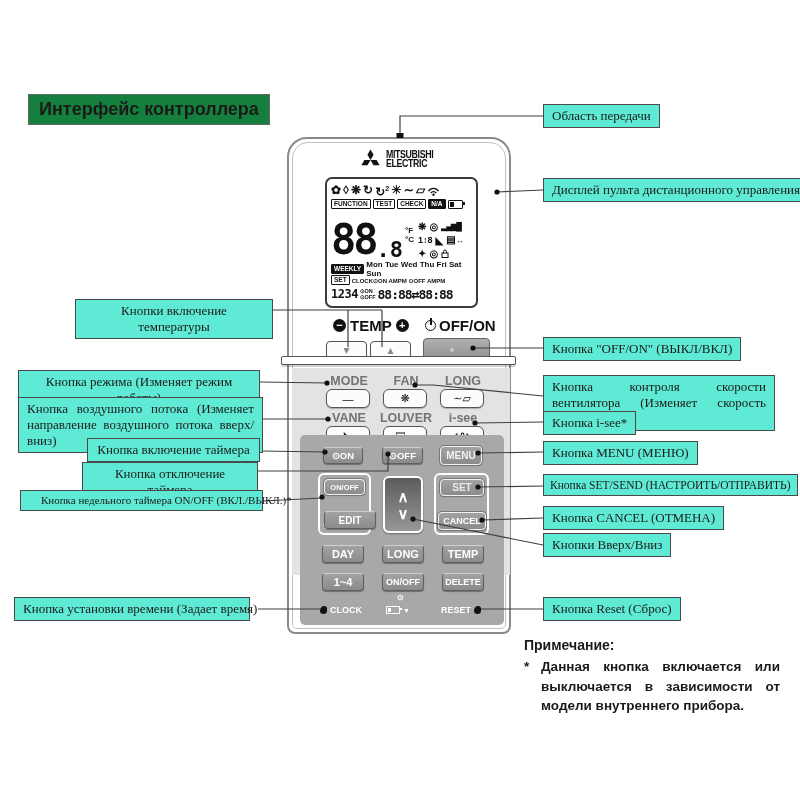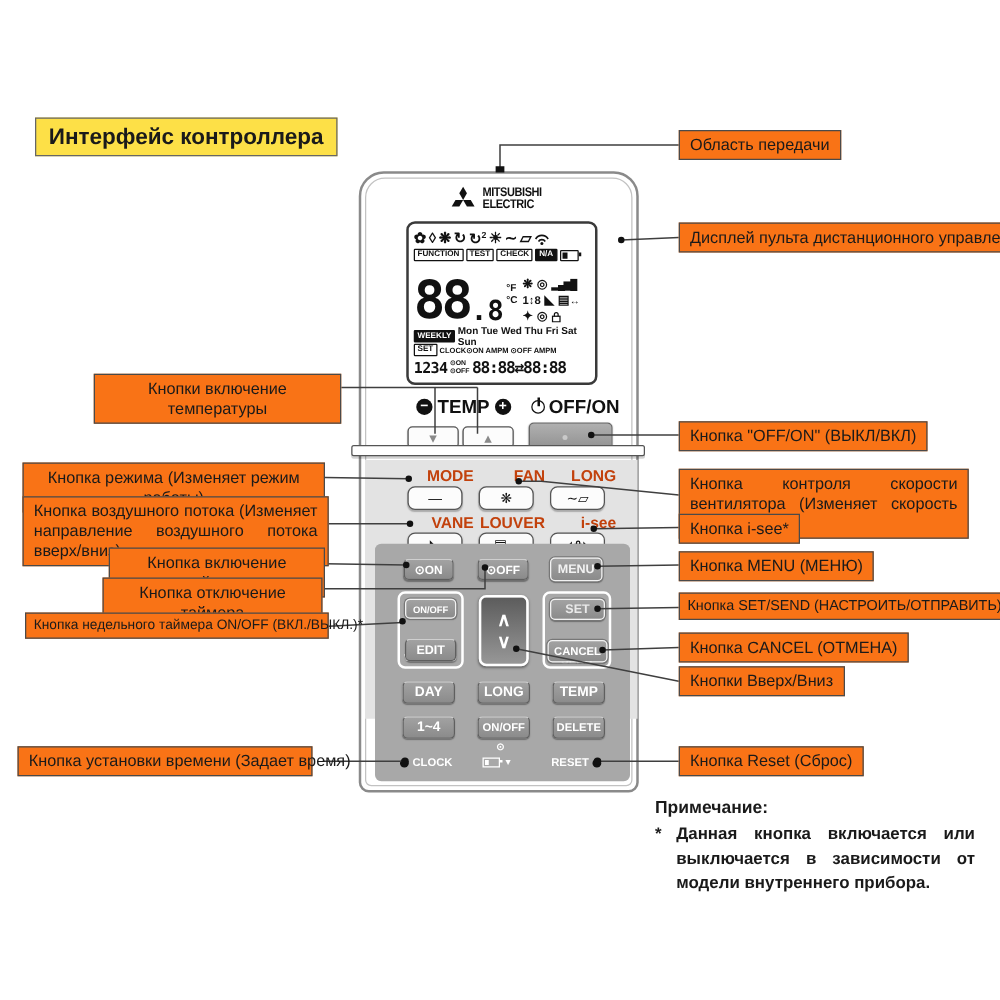--- a/index.html
+++ b/index.html
@@ -1,26 +1,26 @@
 <!DOCTYPE html>
 <html><head>
 <meta charset="utf-8">
 <style>
   html,body{margin:0;padding:0;background:#fff;}
   #canvas{position:relative;width:800px;height:800px;background:#fff;overflow:hidden;
           font-family:"Liberation Sans",sans-serif;color:#1a1a1a;}
   
-  .title-box{position:absolute;left:28px;top:94px;border:1px solid #666;background:#fde047;
+  .title-box{position:absolute;left:28px;top:94px;border:1px solid #666;background:#15803d;
              padding:4px 10px;font-size:18px;font-weight:bold;z-index:6;}
   
-  .callout{position:absolute;background:#f97316;border:1.5px solid #4a4a4a;border-radius:0;
-           padding:3px 8px;font-size:13px;line-height:1.22;z-index:6;box-sizing:border-box;}
+  .callout{position:absolute;background:#5eead4;border:1.5px solid #4a4a4a;border-radius:0;
+           padding:3px 8px;font-size:13px;line-height:1.22;z-index:6;box-sizing:border-box;font-family:Liberation Serif, serif;}
   .callout.ctr{text-align:center;}
   .callout.just{text-align:justify;}
-  .callout.sm{font-size:11px;white-space:nowrap;padding:3px 6px;}
+  .callout.sm{font-size:11px;white-space:nowrap;padding:3px 20px;}
   .callout.sm2{font-size:11.5px;white-space:nowrap;padding:3px 6px;}
   .callout.nw{white-space:nowrap;}
   
   #connectors{position:absolute;left:0;top:0;z-index:5;pointer-events:none;}
   
   .remote{position:absolute;left:287px;top:137px;width:224px;height:497px;background:#fff;
           border:2px solid #8a8a8a;border-radius:20px 20px 8px 8px;z-index:2;box-sizing:border-box;}
   .remote-inner-line{position:absolute;inset:3px;border:1px solid #c2c2c2;
           border-radius:16px 16px 5px 5px;pointer-events:none;}
   .brand{position:absolute;left:0;top:9px;width:100%;display:flex;justify-content:center;
@@ -67,21 +67,21 @@
               width:2px;height:7px;background:#111;}
   .white-btn{position:absolute;background:#fcfcfc;border:1.5px solid #555;border-radius:6px;
              display:flex;align-items:center;justify-content:center;
              box-shadow:0 1px 1px rgba(0,0,0,.25);box-sizing:border-box;color:#8a8a8a;}
   .offon-btn{position:absolute;background:linear-gradient(#b0b0b0,#8e8e8e);border:1px solid #666;
              border-radius:4px;box-shadow:0 1px 1px rgba(0,0,0,.3);}
   .offon-btn .led{position:absolute;left:26px;top:9px;width:4px;height:4px;border-radius:50%;
              background:#c9c9c9;}
   
   .light-section{position:absolute;left:3px;top:229px;width:218px;height:207px;background:#e3e3e3;}
-  .mfl-label{position:absolute;width:60px;text-align:right;font-weight:bold;font-size:12.5px;color:#c2410c;}
+  .mfl-label{position:absolute;width:60px;text-align:center;font-weight:bold;font-size:12.5px;color:#737373;}
   .icon-btn{font-size:11px;color:#111;}
   .dark-panel{position:absolute;left:11px;top:296px;width:204px;height:190px;background:#a8a8a8;
               border-radius:5px;}
   .gray-btn{position:absolute;background:linear-gradient(#a2a2a2,#8b8b8b);border:1px solid #5f5f5f;
             border-top-color:#cfcfcf;color:#fff;border-radius:4px;font-weight:bold;display:flex;
             align-items:center;justify-content:center;font-size:11px;
             box-shadow:0 1px 1px rgba(0,0,0,.35);box-sizing:border-box;}
   .wb{border:1px solid #f2f2f2;box-shadow:0 0 0 1px #777, 0 1px 1px rgba(0,0,0,.35);}
   .group{position:absolute;border:2px solid #fff;border-radius:6px;box-sizing:border-box;}
   .group-label{position:absolute;width:100%;text-align:center;color:#fff;font-weight:bold;
@@ -253,21 +253,21 @@
       </div>
 
       <div class="dark-panel" style="top:67px;left:8px;">
         <div class="gray-btn" style="left:23px;top:12px;width:40px;height:17px;font-size:9.5px;">⊙ON</div>
         <div class="gray-btn" style="left:82px;top:12px;width:41px;height:17px;font-size:9.5px;">⊙OFF</div>
         <div class="gray-btn wb" style="left:140px;top:11px;width:42px;height:19px;font-size:10px;color:#f2f2f2;">MENU</div>
 
         <div class="group" style="left:18px;top:38px;width:53px;height:62px;">
           <div class="gray-btn wb" style="left:4px;top:4px;width:41px;height:16px;font-size:7.5px;">ON/OFF</div>
           <div class="group-label" style="top:23px;">WEEKLY ⊙</div>
-          <div class="gray-btn" style="left:4px;top:36px;width:41px;height:18px;font-size:10px;">EDIT</div>
+          <div class="gray-btn" style="left:4px;top:36px;width:52px;height:18px;font-size:10px;">EDIT</div>
         </div>
 
         <div class="chevron-btn" style="left:83px;top:41px;width:40px;height:57px;">
           <span>∧</span>
           <span>∨</span>
         </div>
 
         <div class="group" style="left:134px;top:38px;width:55px;height:62px;">
           <div class="gray-btn wb" style="left:4px;top:4px;width:44px;height:17px;font-size:10px;color:#e9e9e9;">SET</div>
           <div class="group-label" style="top:24px;color:#f4f4f4;font-size:9px;">SEND</div>

